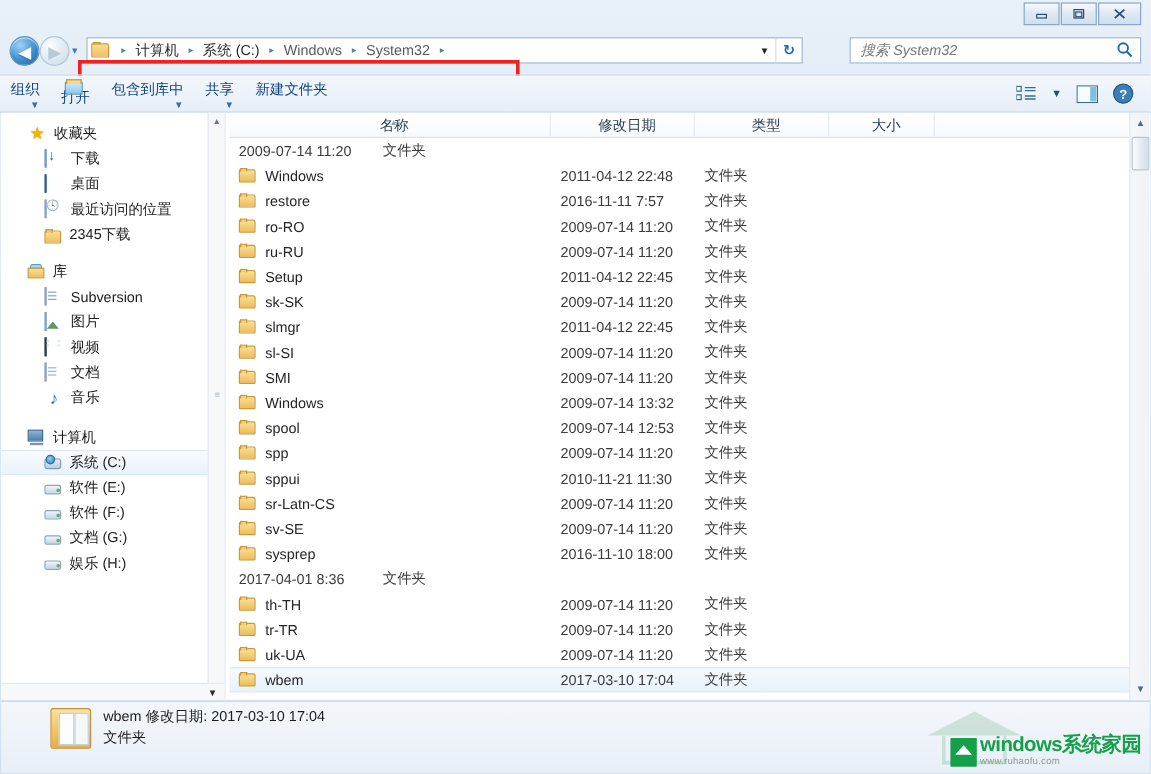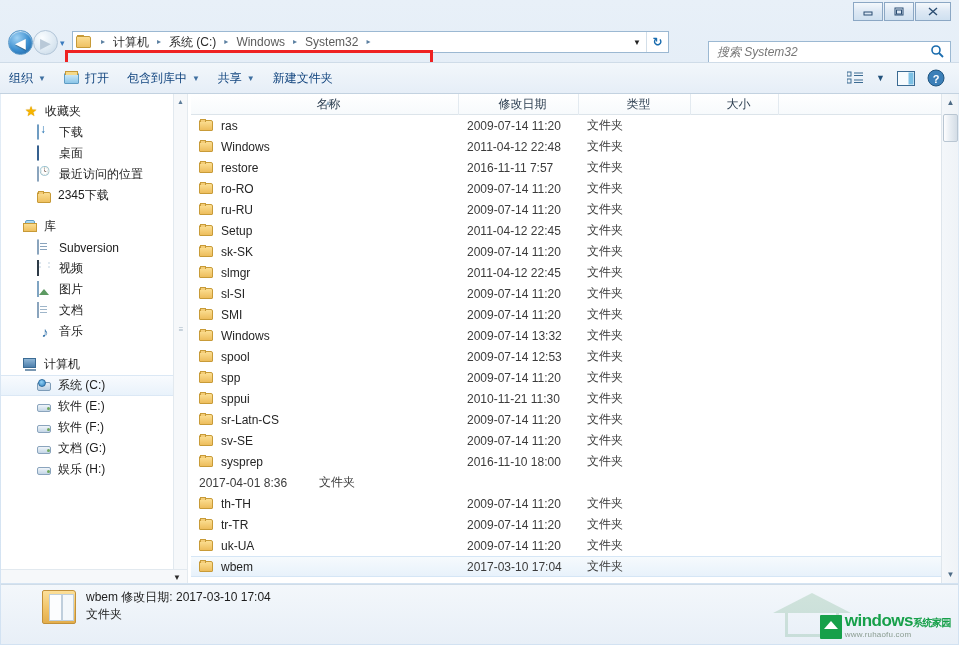--- a/index.html
+++ b/index.html
@@ -100,21 +100,21 @@
     color: #222; font-size: 8px;
   }
   #addr-refresh {
     width: 22px; height: 100%; flex: none;
     border-left: 1px solid #d3dfe9;
     display: flex; align-items: center; justify-content: center;
     color: #1a6cae; font-size: 12px; font-weight: bold;
   }
 
   #searchbox {
-    position: absolute; left: 708px; top: 15px; width: 243px; height: 22px;
+    position: absolute; left: 708px; top: 5px; width: 243px; height: 22px;
     background: #ffffff; border: 1px solid #9bb8d2;
     display: flex; align-items: center;
   }
   #searchbox .ph {
     flex: 1; padding-left: 8px; color: #777; font-style: italic; font-size: 12px;
     white-space: nowrap;
   }
   #searchbox .mag { width: 26px; text-align: center; }
 
   
@@ -126,22 +126,22 @@
 
   
   #cmdbar {
     position: absolute; left: 0; top: 62px; width: 959px; height: 32px;
     background: linear-gradient(to bottom, #f2f7fb 0%, #e6eef7 100%);
     border-top: 1px solid #cfdce8;
     border-bottom: 1px solid #c3d2e0;
     display: flex; align-items: center;
   }
   .cmd {
-    display: flex; align-items: center; height: 24px;
-    padding: 0 9px; color: #12457f; font-size: 12px; white-space: nowrap;
+    display: flex; align-items: flex-end; height: 24px;
+    padding: 0 9px; color: #12457f; font-size: 12px; white-space: nowrap; flex-direction: column;
   }
   .cmd .caret { font-size: 8px; margin-left: 5px; color: #3f6fa0; }
   .cmd .openicon {
     width: 16px; height: 14px; margin-right: 5px; position: relative;
   }
   .cmd .openicon i {
     position: absolute; left: 0; top: 2px; width: 15px; height: 11px;
     background: linear-gradient(to bottom, #cfeaf8 0%, #8cc6e8 100%);
     border: 1px solid #5f9cc4; border-radius: 1px;
   }
@@ -388,21 +388,21 @@
     width: 22px; height: 24px; background: #17a04a; margin-right: 3px;
     position: relative; border-radius: 1px;
   }
   #wm .greenbox::after {
     content: ""; position: absolute; left: 4px; top: 6px; width: 0; height: 0;
     border-left: 7px solid transparent; border-right: 7px solid transparent;
     border-bottom: 8px solid #ffffff;
   }
   #wm .wmtext { line-height: 1; }
   #wm .wm1 { font-size: 17px; font-weight: bold; color: #17a04a; letter-spacing: -0.5px; }
-  #wm .wm1 span.cn { color: #17a04a; font-size: 10px; }
+  #wm .wm1 span.cn { color: #17a04a; font-size: 17px; }
   #wm .wm2 { font-size: 8px; color: #8a9c90; margin-top: 2px; letter-spacing: .2px; }
 </style>
 </head>
 <body>
 
 <div id="window">
 
   <div id="titlebar">
     <div class="win-btns">
       <div class="win-btn">
@@ -559,26 +559,26 @@
               <u></u>
               <i></i>
             </span>
           <span class="nav-label">库</span>
         </div>
         <div class="nav-item">
           <span class="nav-ico"><span class="ic-svn"></span></span>
           <span class="nav-label">Subversion</span>
         </div>
         <div class="nav-item">
+          <span class="nav-ico"><span class="ic-pic"></span></span>
+          <span class="nav-label">图片</span>
+        </div>
+        <div class="nav-item">
           <span class="nav-ico"><span class="ic-video"></span></span>
           <span class="nav-label">视频</span>
-        </div>
-        <div class="nav-item">
-          <span class="nav-ico"><span class="ic-pic"></span></span>
-          <span class="nav-label">图片</span>
         </div>
         <div class="nav-item">
           <span class="nav-ico"><span class="ic-doc"></span></span>
           <span class="nav-label">文档</span>
         </div>
         <div class="nav-item">
           <span class="nav-ico ic-music">♪</span>
           <span class="nav-label">音乐</span>
         </div>
       </div>
@@ -654,27 +654,20 @@
         <div class="col c-type">
           <span>类型</span>
         </div>
         <div class="col c-size">
           <span>大小</span>
         </div>
       </div>
 
       <div id="rows">
           <div class="row">
-            <div class="cell name">
-              <span class="rowfolder">
-                <i></i>
-                <u></u>
-              </span>
-              <span>ras</span>
-            </div>
             <div class="cell date">2009-07-14 11:20</div>
             <div class="cell type">文件夹</div>
             <div class="cell size"></div>
           </div>
           <div class="row">
             <div class="cell name">
               <span class="rowfolder">
                 <i></i>
                 <u></u>
               </span>

